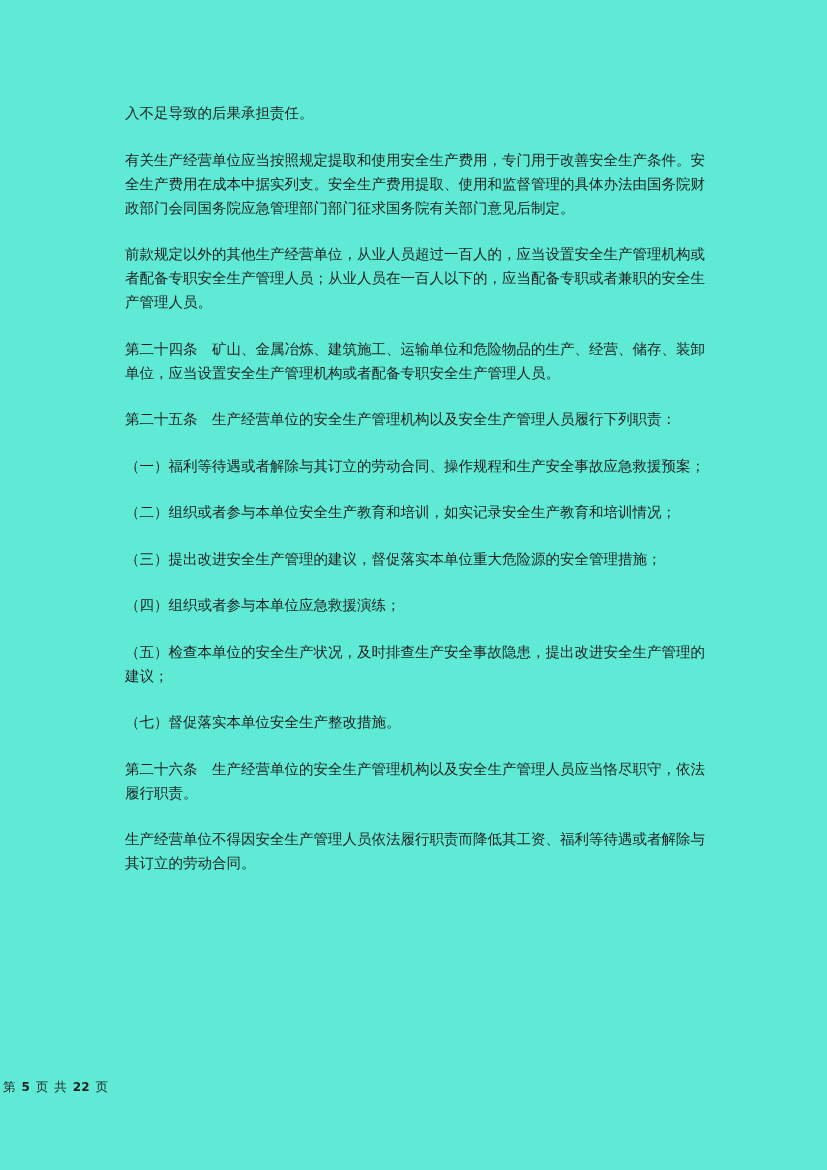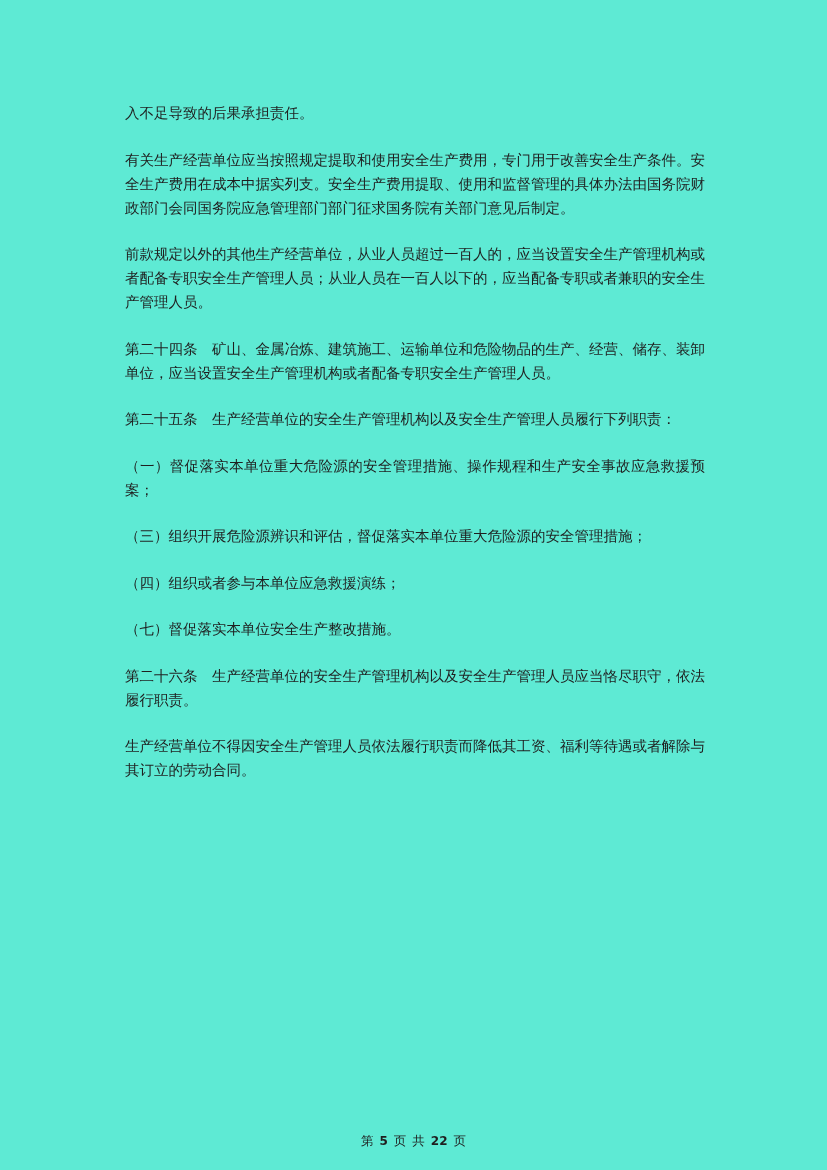--- a/index.html
+++ b/index.html
@@ -29,23 +29,22 @@
     text-align: justify;
     text-justify: inter-ideograph;
     word-break: break-all;
   }
   .doc-body p:last-child {
     margin-bottom: 12px;
   }
   .page-footer {
     position: absolute;
     left: 0;
-    top: 1131px;
+    top: 1077px;
     width: 100%;
-    text-align: center;
     font-size: 12.5px;
     line-height: 20px;
     color: #1f1f1f;
   }
   .page-footer .part {
     margin: 0 3px;
   }
   .page-footer .num {
     font-weight: bold;
     font-family: "DejaVu Sans", "Liberation Sans", sans-serif;
@@ -56,23 +55,25 @@
 <body>
 
 <div class="page">
 
   <div class="doc-body">
     <p>入不足导致的后果承担责任。</p>
     <p>有关生产经营单位应当按照规定提取和使用安全生产费用，专门用于改善安全生产条件。安全生产费用在成本中据实列支。安全生产费用提取、使用和监督管理的具体办法由国务院财政部门会同国务院应急管理部门部门征求国务院有关部门意见后制定。</p>
     <p>前款规定以外的其他生产经营单位，从业人员超过一百人的，应当设置安全生产管理机构或者配备专职安全生产管理人员；从业人员在一百人以下的，应当配备专职或者兼职的安全生产管理人员。</p>
     <p>第二十四条　矿山、金属冶炼、建筑施工、运输单位和危险物品的生产、经营、储存、装卸单位，应当设置安全生产管理机构或者配备专职安全生产管理人员。</p>
     <p>第二十五条　生产经营单位的安全生产管理机构以及安全生产管理人员履行下列职责：</p>
-    <p>（一）督促落实本单位重大危险源的安全管理措施、操作规程和生产安全事故应急救援预案；</p>
-    <p>（三）组织开展危险源辨识和评估，督促落实本单位重大危险源的安全管理措施；</p>
+    <p>（一）福利等待遇或者解除与其订立的劳动合同、操作规程和生产安全事故应急救援预案；</p>
+    <p>（二）组织或者参与本单位安全生产教育和培训，如实记录安全生产教育和培训情况；</p>
+    <p>（三）提出改进安全生产管理的建议，督促落实本单位重大危险源的安全管理措施；</p>
     <p>（四）组织或者参与本单位应急救援演练；</p>
+    <p>（五）检查本单位的安全生产状况，及时排查生产安全事故隐患，提出改进安全生产管理的建议；</p>
     <p>（七）督促落实本单位安全生产整改措施。</p>
     <p>第二十六条　生产经营单位的安全生产管理机构以及安全生产管理人员应当恪尽职守，依法履行职责。</p>
     <p>生产经营单位不得因安全生产管理人员依法履行职责而降低其工资、福利等待遇或者解除与其订立的劳动合同。</p>
   </div>
 
   <div class="page-footer">
     <span class="part">第</span><span class="part num">5</span><span class="part">页</span><span class="part">共</span><span class="part num">22</span><span class="part">页</span>
   </div>
 
 </div>

